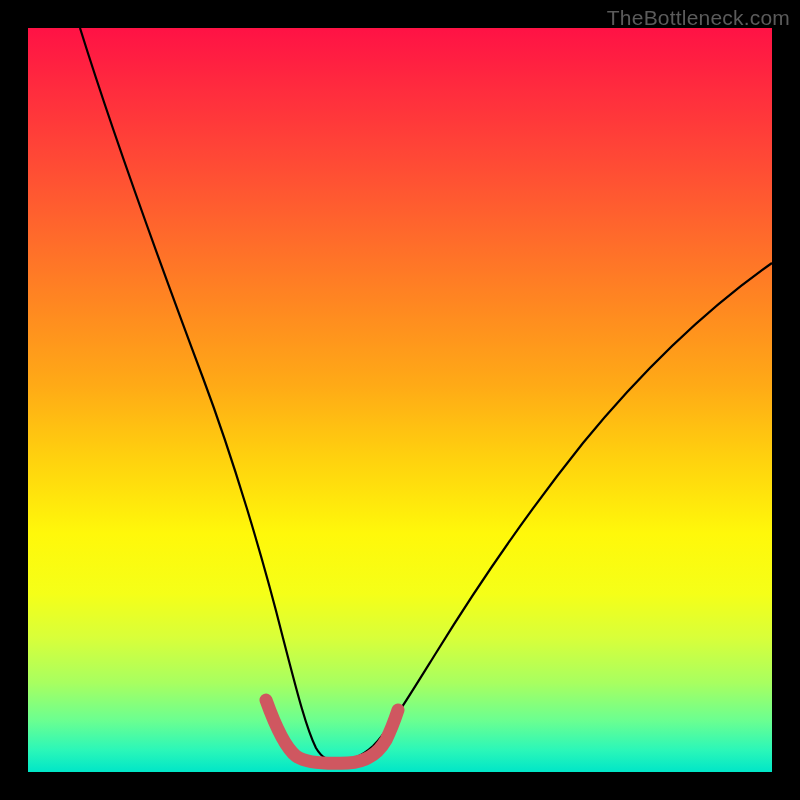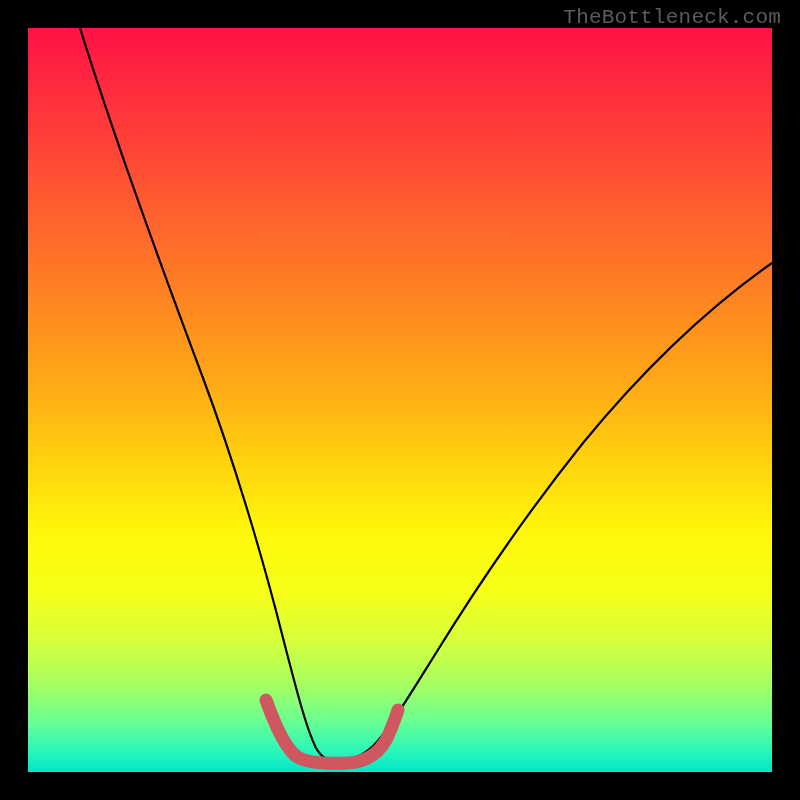--- a/index.html
+++ b/index.html
@@ -36,22 +36,22 @@
       #d8ff3a 82%,
       #a8ff60 88%,
       #6cff90 93%,
       #2cf7b8 97%,
       #00e6c8 100%
     );
   }
   .watermark {
     position: absolute;
     top: 6px;
-    right: 19px;
-    font-family: Liberation Mono, monospace;
+    right: 10px;
+    font-family: Liberation Sans, sans-serif;
     font-size: 21px;
     color: #5b5b5b;
     letter-spacing: 0.2px;
     user-select: none;
     text-align: center;
   }
   svg.curve {
     position: absolute;
     left: 0;
     top: 0;

